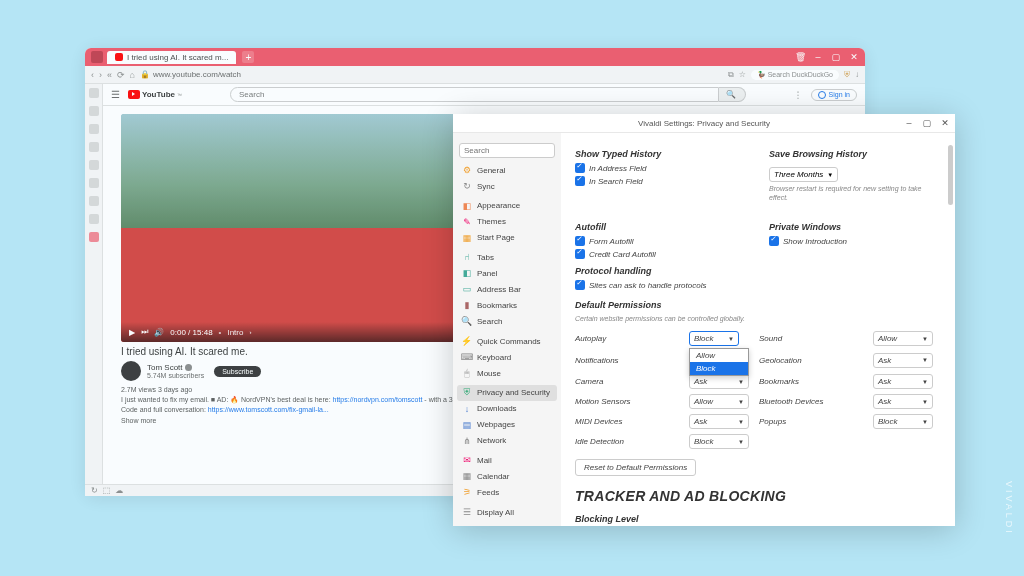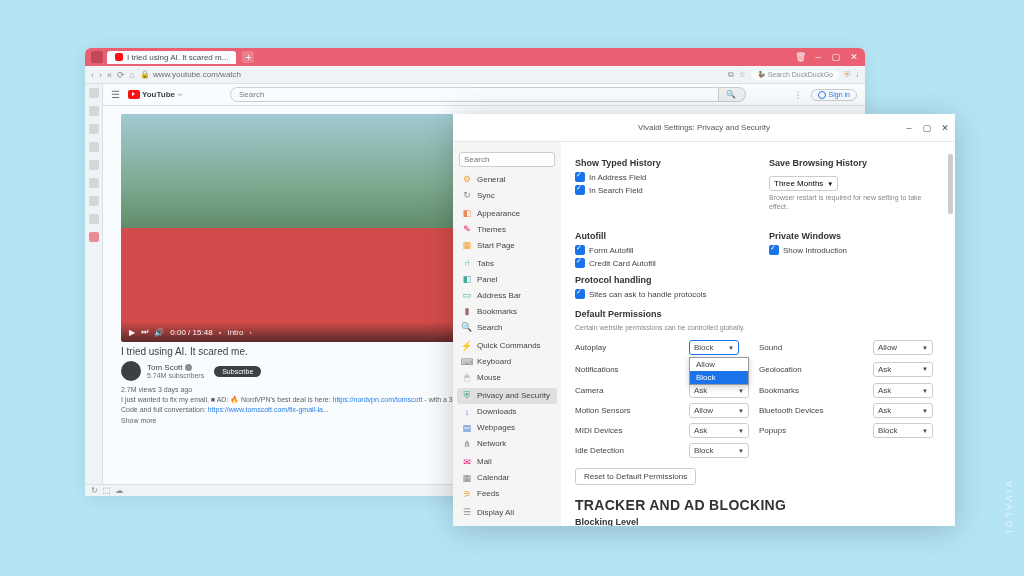--- a/index.html
+++ b/index.html
@@ -52,32 +52,32 @@
 .channel-name { display: flex; align-items: center; gap: 2px; color: #333; font-size: 8px; font-weight: 500; }
 .verified { width: 7px; height: 7px; background: #888; border-radius: 50%; }
 .subscribe-btn { background: #333; color: #fff; border-radius: 10px; padding: 2px 8px; font-size: 7px; margin-left: 4px; }
 .video-actions { margin-left: auto; display: flex; gap: 4px; align-items: center; font-size: 7px; color: #555; }
 .action-chip { border: 1px solid #ddd; border-radius: 10px; padding: 1px 6px; display: flex; align-items: center; gap: 3px; }
 .description { margin: 4px 18px; font-size: 7px; color: #555; line-height: 1.4; }
 .description a { color: #1a73e8; text-decoration: none; }
 .statusbar { position: absolute; bottom: 0; left: 0; right: 0; height: 12px; background: #f5f5f5; border-top: 1px solid #e0e0e0; display: flex; align-items: center; padding: 0 6px; gap: 5px; color: #888; font-size: 8px; }
 
 .settings-window { position: absolute; left: 453px; top: 114px; width: 502px; height: 412px; background: #fff; box-shadow: 0 4px 30px rgba(0,0,0,0.2); display: flex; flex-direction: column; }
-.settings-titlebar { height: 28px; display:flex; align-items:center; justify-content:center; font-size:8px; color:#555; border-bottom:1px solid #e8e8e8; position:relative; }
+.settings-titlebar { height: 19px; display:flex; align-items:center; justify-content:center; font-size:8px; color:#555; border-bottom:1px solid #e8e8e8; position:relative; }
 .settings-win-controls { position:absolute; right:4px; display:flex; gap:6px; font-size:9px; color:#555; }
 .settings-win-controls span { width:12px; text-align:center; cursor:pointer; }
 .settings-body { flex:1; display:flex; overflow:hidden; }
 .settings-sidebar { width:108px; background:#f5f5f5; padding:6px 4px; display:flex; flex-direction:column; gap:0; overflow:auto; }
 .settings-search { margin:0 2px 4px; }
 .settings-search input { width:100%; border:1px solid #ccc; border-radius:3px; padding:2px 4px; font-size:8px; }
 .nav-item { display:flex; align-items:center; gap:5px; padding:3px 5px; font-size:8px; color:#444; cursor:pointer; border-radius:3px; }
 .nav-item.active { background:#dfdfdf; }
 .nav-icon { width:10px; height:10px; display:flex; align-items:center; justify-content:center; font-size:9px; }
 .nav-divider { height:6px; }
-.settings-content { flex:1; padding:12px 22px 12px 14px; overflow:auto; position:relative; }
+.settings-content { flex:1; padding:12px 22px 12px 14px; overflow:auto; position:relative;font-style:italic; }
 .settings-content::-webkit-scrollbar { width:6px; }
 .settings-content::-webkit-scrollbar-thumb { background:#ccc; border-radius:3px; }
 .section-title { font-size:9px; font-weight:bold; color:#333; margin-bottom:4px; margin-top:4px; }
 .two-col { display:flex; gap:30px; }
 .col { flex:1; }
 .checkbox-row { display:flex; align-items:center; gap:4px; font-size:8px; color:#444; margin:3px 0; }
 .checkbox { width:10px; height:10px; background:#1a73e8; border-radius:2px; position:relative; }
 .checkbox::after { content:'✓'; color:#fff; font-size:7px; position:absolute; left:1px; top:-1px; }
 .dropdown { border:1px solid #ccc; padding:2px 4px; font-size:8px; border-radius:3px; display:inline-flex; align-items:center; gap:4px; background:#fff; min-width:50px; justify-content:space-between; }
 .dropdown .caret { font-size:6px; }
@@ -443,19 +443,19 @@
             <span>Block</span>
             <span class="caret">▼</span>
           </div>
         <span></span>
           <span></span>
       </div>
 
       <div class="reset-btn">Reset to Default Permissions</div>
 
       <div class="tracker-header">TRACKER AND AD BLOCKING</div>
-      <div class="section-title" style="margin-top:4px">Blocking Level</div>
+      <div class="section-title" style="margin-top:10px">Blocking Level</div>
       
     </div>
   </div>
 </div>
 
 <div class="watermark">VIVALDI</div>
 
 </body></html>

